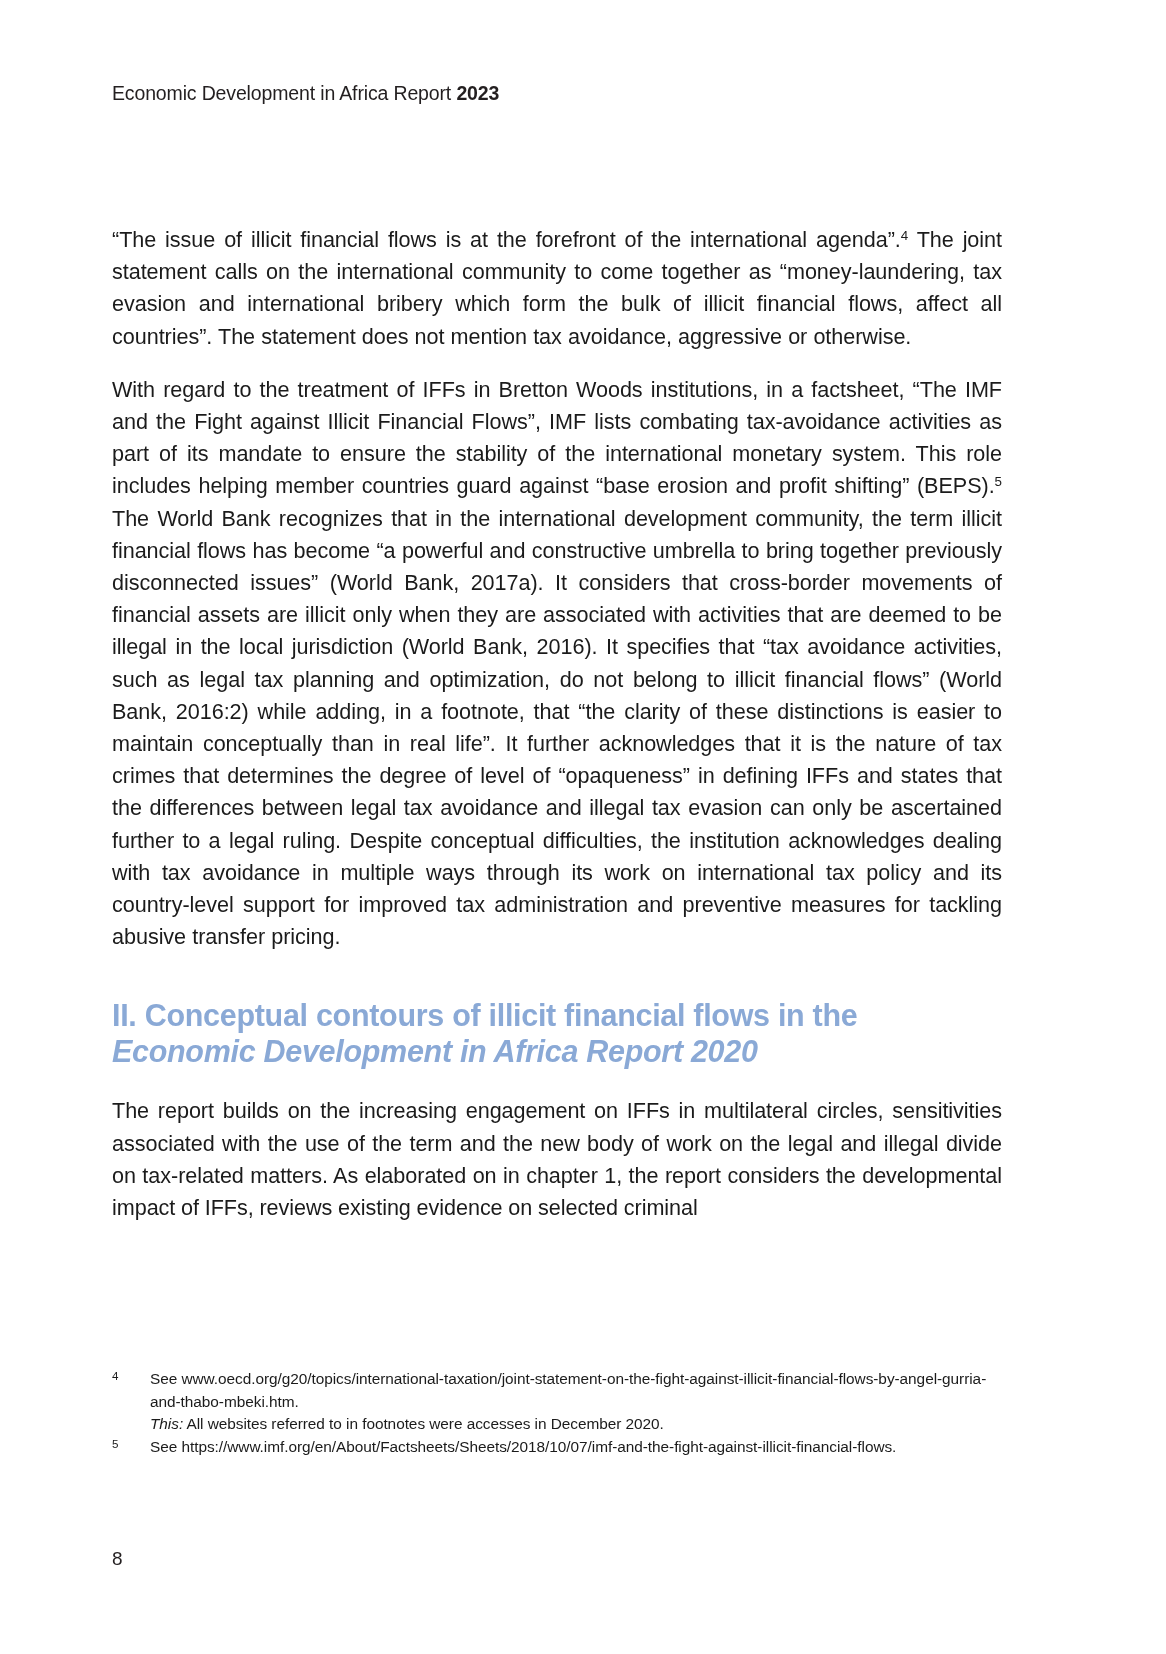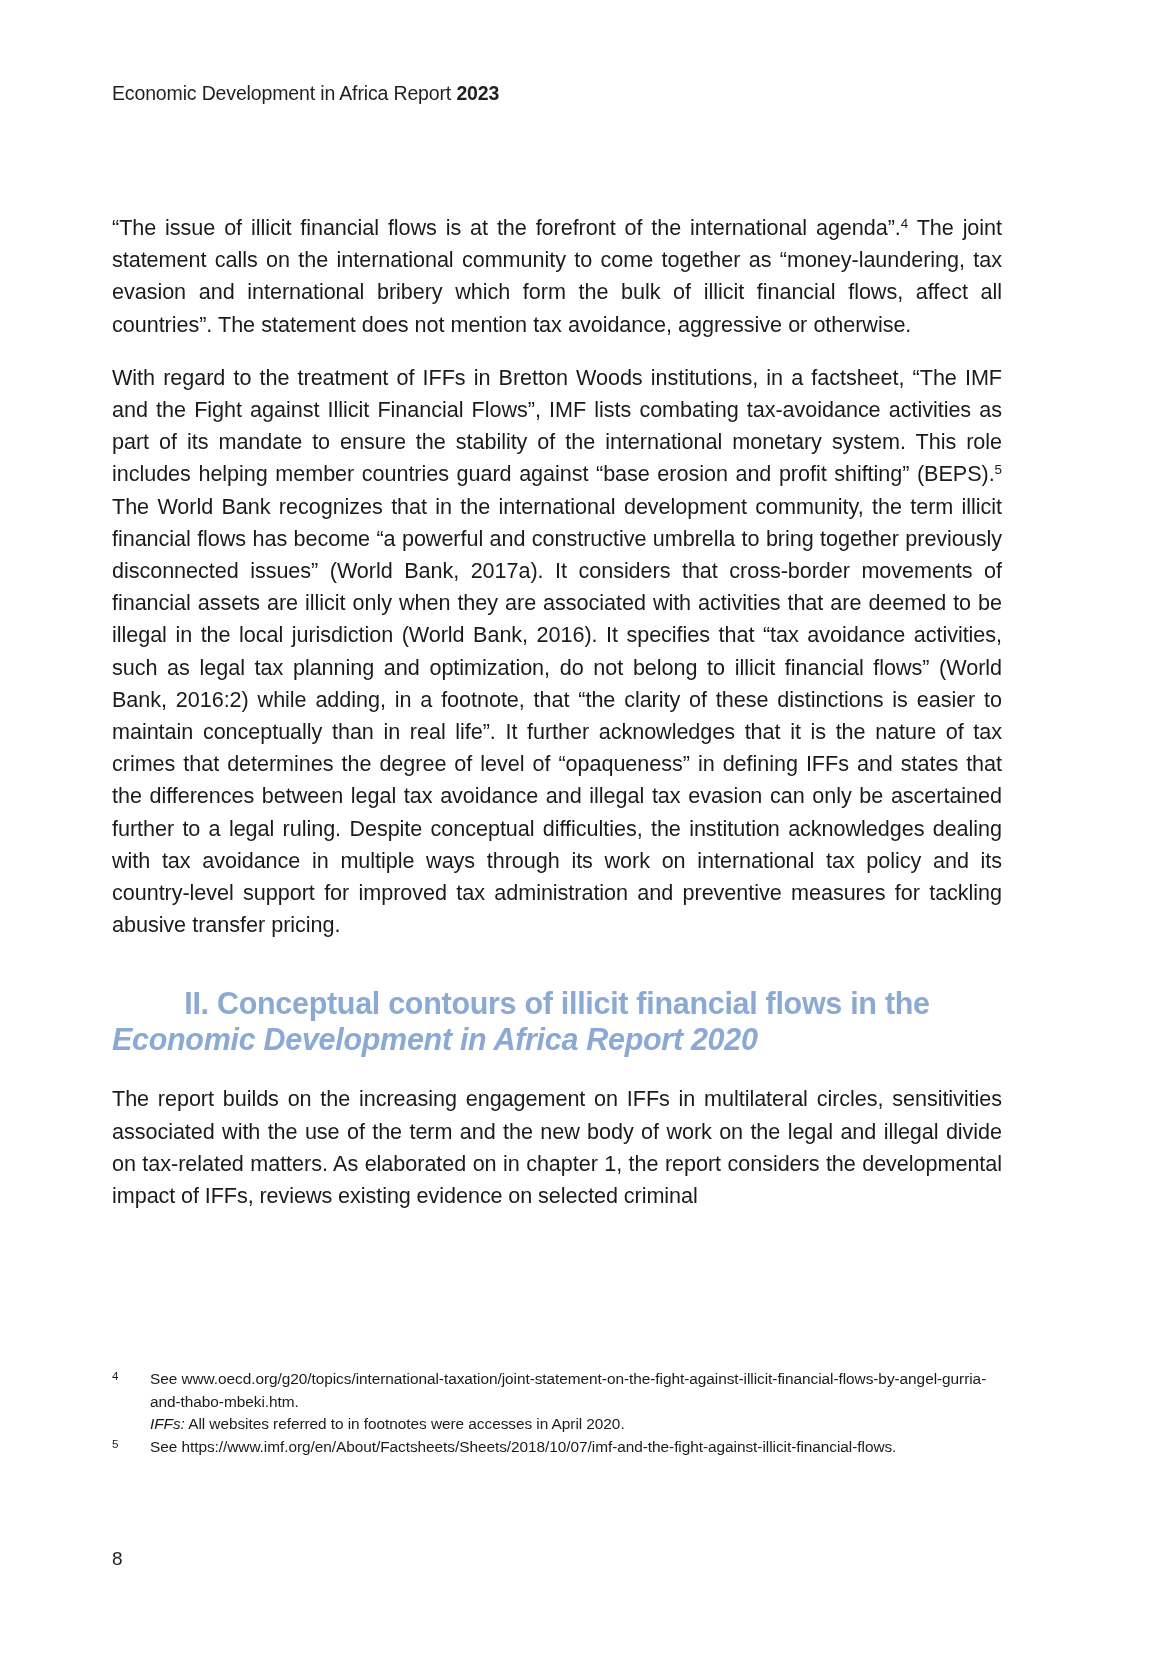--- a/index.html
+++ b/index.html
@@ -26,21 +26,21 @@
     color: #231f20;
     letter-spacing: -0.15px;
     white-space: nowrap;
   }
   .running-header .year { font-weight: 700; }
 
   
   .column {
     position: absolute;
     left: 112px;
-    top: 212px;
+    top: 224px;
     width: 890px;
   }
 
   .para {
     text-align: justify;
     text-justify: inter-word;
     font-size: 21.6px;
     line-height: 32.2px;
     color: #1b1b1b;
     margin: 0 0 21px 0;
@@ -61,21 +61,21 @@
 
   
   .section-heading {
     margin: 44px 0 26px 0;
     color: #8AA9D6;
     font-size: 30.5px;
     line-height: 36px;
     font-weight: 700;
     letter-spacing: -0.3px;
   }
-  .section-heading .ln1 { display: block; text-align: center; }
+  .section-heading .ln1 { display: block; }
   .section-heading .ln2 { display: block; font-style: italic; }
 
   
   .footnotes {
     position: absolute;
     left: 112px;
     top: 1368px;
     width: 890px;
     font-size: 15.4px;
     line-height: 22.6px;
@@ -126,21 +126,21 @@
 
   <p class="para tight">The report builds on the increasing engagement on IFFs in multilateral circles, sensitivities associated with the use of the term and the new body of work on the legal and illegal divide on tax-related matters. As elaborated on in chapter 1, the report considers the developmental impact of IFFs, reviews existing evidence on selected criminal</p>
 
 </div>
 
 <div class="footnotes">
 
   <div class="fn">
     <span class="fn-marker">4</span>
     <span class="fn-text">See www.oecd.org/g20/topics/international-taxation/joint-statement-on-the-fight-against-illicit-financial-flows-by-angel-gurria-and-thabo-mbeki.htm.</span>
-    <span class="fn-note"><i>IFFs:</i><span> All websites referred to in footnotes were accesses in April 2020.</span></span>
+    <span class="fn-note"><i>This:</i><span> All websites referred to in footnotes were accesses in December 2020.</span></span>
   </div>
 
   <div class="fn">
     <span class="fn-marker">5</span>
     <span class="fn-text">See https://www.imf.org/en/About/Factsheets/Sheets/2018/10/07/imf-and-the-fight-against-illicit-financial-flows.</span>
   </div>
 
 </div>
 
 <div class="page-number">8</div>

